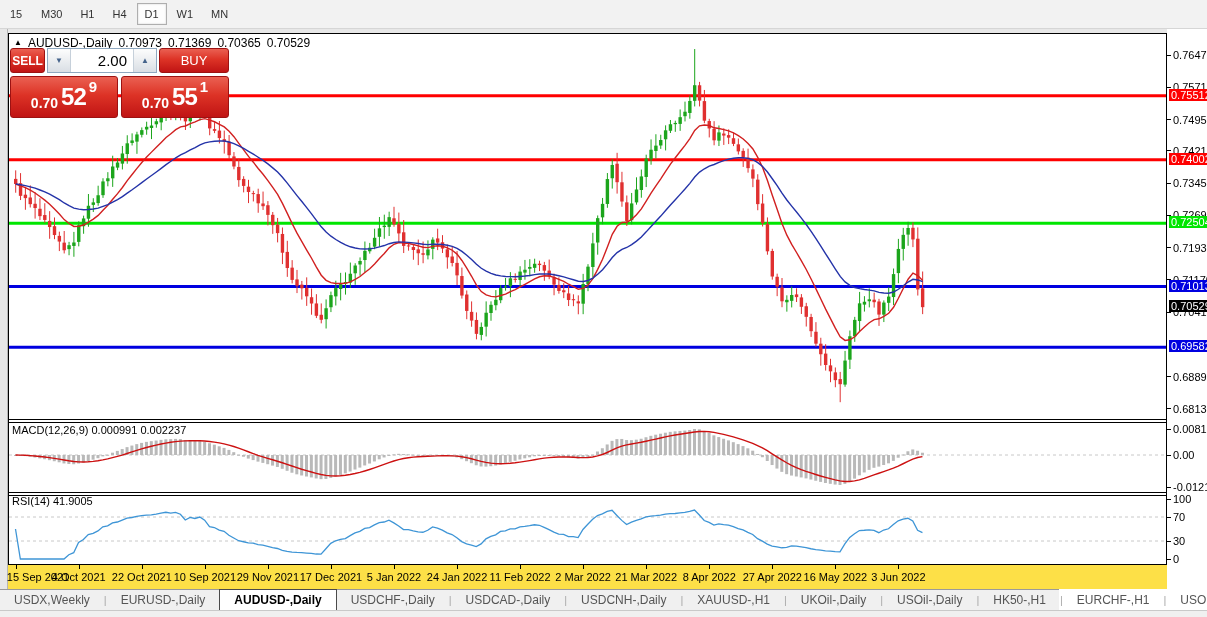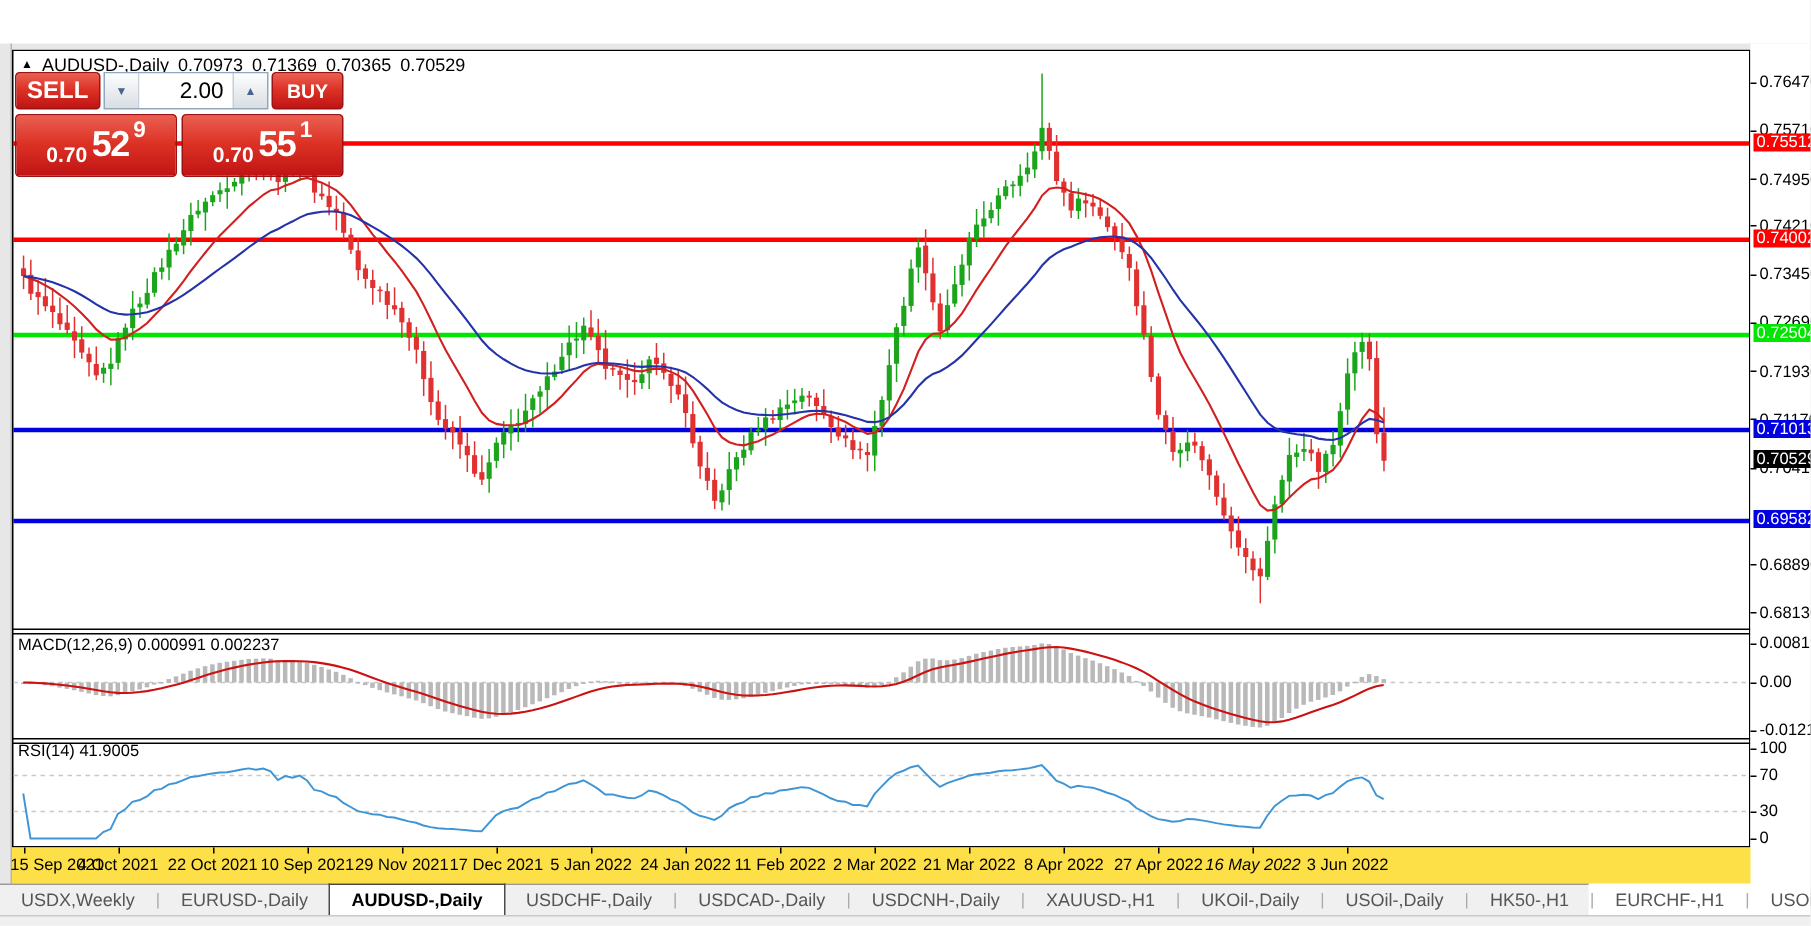--- a/index.html
+++ b/index.html
@@ -27,22 +27,22 @@
   .chart-title { position:absolute; left:14px; top:36px; z-index:4; font-size:12px; color:#000;
     display:flex; align-items:center; gap:6px; white-space:nowrap; }
   .chart-title .marker { font-size:8px; position:relative; top:-1px; }
 
   
   .trade-panel { position:absolute; left:10px; top:48px; z-index:5; width:219px; }
   .tp-row1 { display:flex; height:25px; gap:2px; }
   .btn-red { background:linear-gradient(180deg,#ea6052 0%,#dd3326 45%,#c01414 100%);
     border:1px solid #9d1212; border-radius:3px; color:#fff; display:flex;
     align-items:center; justify-content:center; cursor:pointer; }
-  .sell-btn { width:57px; font-size:16px; font-weight:bold; }
-  .buy-btn  { flex:1; font-size:13px; font-weight:bold; }
+  .sell-btn { width:35px; font-size:12px; font-weight:bold; }
+  .buy-btn  { flex:1; font-size:13px; font-weight:normal; }
   .spin-group { display:flex; height:25px; border:1px solid #8fa8c0; background:#fff; }
   .spin-btn { width:23px; background:linear-gradient(180deg,#fdfdfd,#d9dee4);
     border:0; display:flex; align-items:center; justify-content:center;
     color:#46648c; font-size:8px; cursor:pointer; }
   .spin-btn.dn { border-right:1px solid #c6d0da; }
   .spin-btn.up { border-left:1px solid #c6d0da; }
   .vol-box { width:62px; background:#fff; font-size:15px; color:#000;
     display:flex; align-items:center; justify-content:flex-end; padding-right:6px; }
   .tp-row2 { display:flex; gap:3px; margin-top:3px; height:42px; }
   .big-quote { flex:1; display:flex; align-items:center; justify-content:center; gap:3px; }
@@ -78,20 +78,29 @@
     color:#000; font-weight:bold; margin-top:-1px; }
 
   .statusbar { position:absolute; left:0; top:610px; width:1207px; height:7px;
     background:#f0f0f0; border-top:1px solid #c9c9c9; z-index:6; }
 </style>
 </head>
 <body>
 
 <div id="stage">
 
+  <div class="toolbar" id="tfbar">
+      <div class="tf-btn">15</div>
+      <div class="tf-btn">M30</div>
+      <div class="tf-btn">H1</div>
+      <div class="tf-btn">H4</div>
+      <div class="tf-btn active">D1</div>
+      <div class="tf-btn">W1</div>
+      <div class="tf-btn">MN</div>
+    </div>
 
   <div class="gutter-left"></div>
   <div class="gutter-top"></div>
 
   <svg id="chartsvg" class="chart-svg" width="1159" height="532" viewBox="0 0 1159 532">
       <rect x="0" y="0" width="1159" height="532" fill="#ffffff"></rect>
       <line x1="1" x2="1158" y1="62.662139219015415" y2="62.662139219015415" stroke="#ff0000" stroke-width="3"></line>
       <line x1="1" x2="1158" y1="126.753820033956" y2="126.753820033956" stroke="#ff0000" stroke-width="3"></line>
       <line x1="1" x2="1158" y1="190.33616298811557" y2="190.33616298811557" stroke="#00e600" stroke-width="3"></line>
       <line x1="1" x2="1158" y1="253.62139219015282" y2="253.62139219015282" stroke="#0000e0" stroke-width="3"></line>
@@ -785,21 +794,21 @@
       <div class="dlabel" style="left: 512.1px;">11 Feb 2022</div>
       <div class="dtick" style="left: 575.15px;"></div>
       <div class="dlabel" style="left: 575.15px;">2 Mar 2022</div>
       <div class="dtick" style="left: 638.2px;"></div>
       <div class="dlabel" style="left: 638.2px;">21 Mar 2022</div>
       <div class="dtick" style="left: 701.25px;"></div>
       <div class="dlabel" style="left: 701.25px;">8 Apr 2022</div>
       <div class="dtick" style="left: 764.3px;"></div>
       <div class="dlabel" style="left: 764.3px;">27 Apr 2022</div>
       <div class="dtick" style="left: 827.35px;"></div>
-      <div class="dlabel" style="left: 827.35px; font-style: italic;">16 May 2022</div>
+      <div class="dlabel" style="left: 827.35px;">16 May 2022</div>
       <div class="dtick" style="left: 890.4px;"></div>
       <div class="dlabel" style="left: 890.4px;">3 Jun 2022</div>
     </div>
 
   <div class="tabbar" id="tabbar">
       <div class="tab">USDX,Weekly</div>
       <div class="tab-sep">|</div>
       <div class="tab">EURUSD-,Daily</div>
       <div class="tab active">AUDUSD-,Daily</div>
       <div class="tab">USDCHF-,Daily</div>

